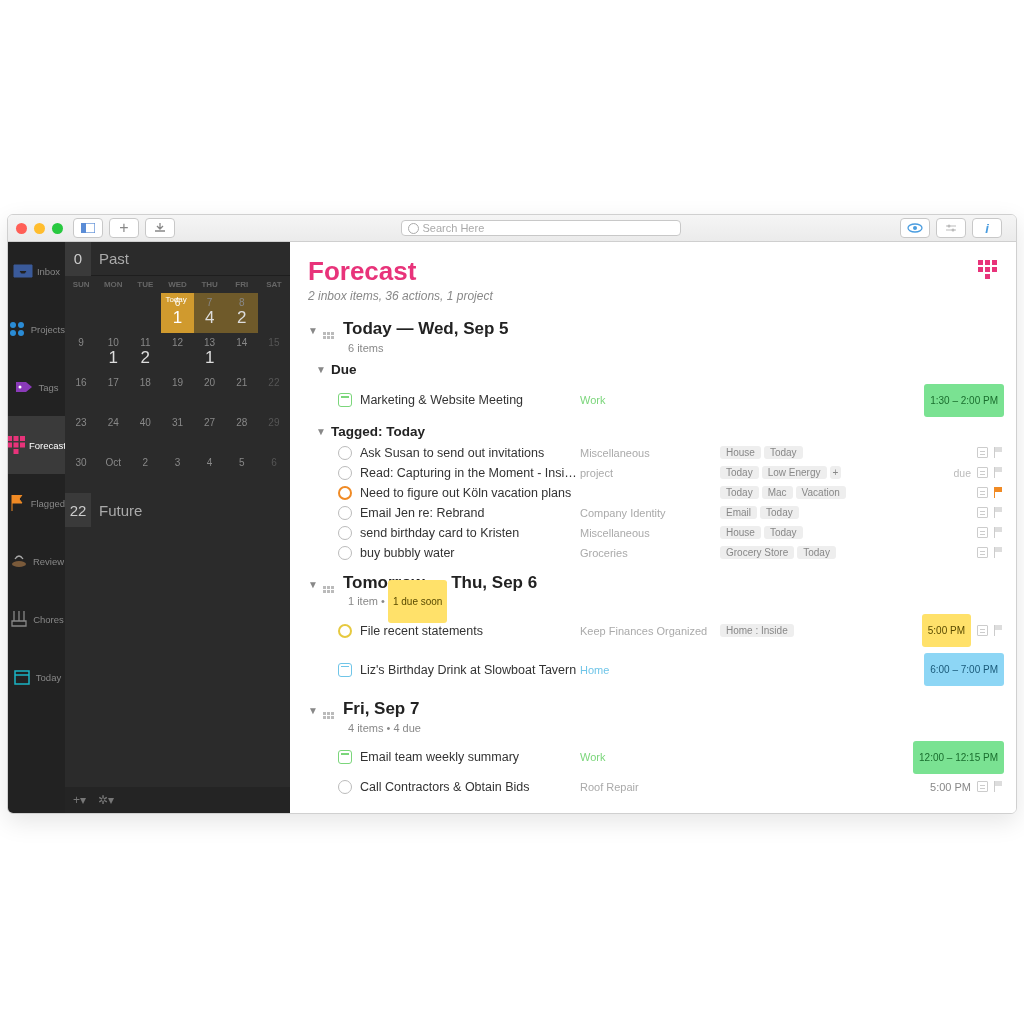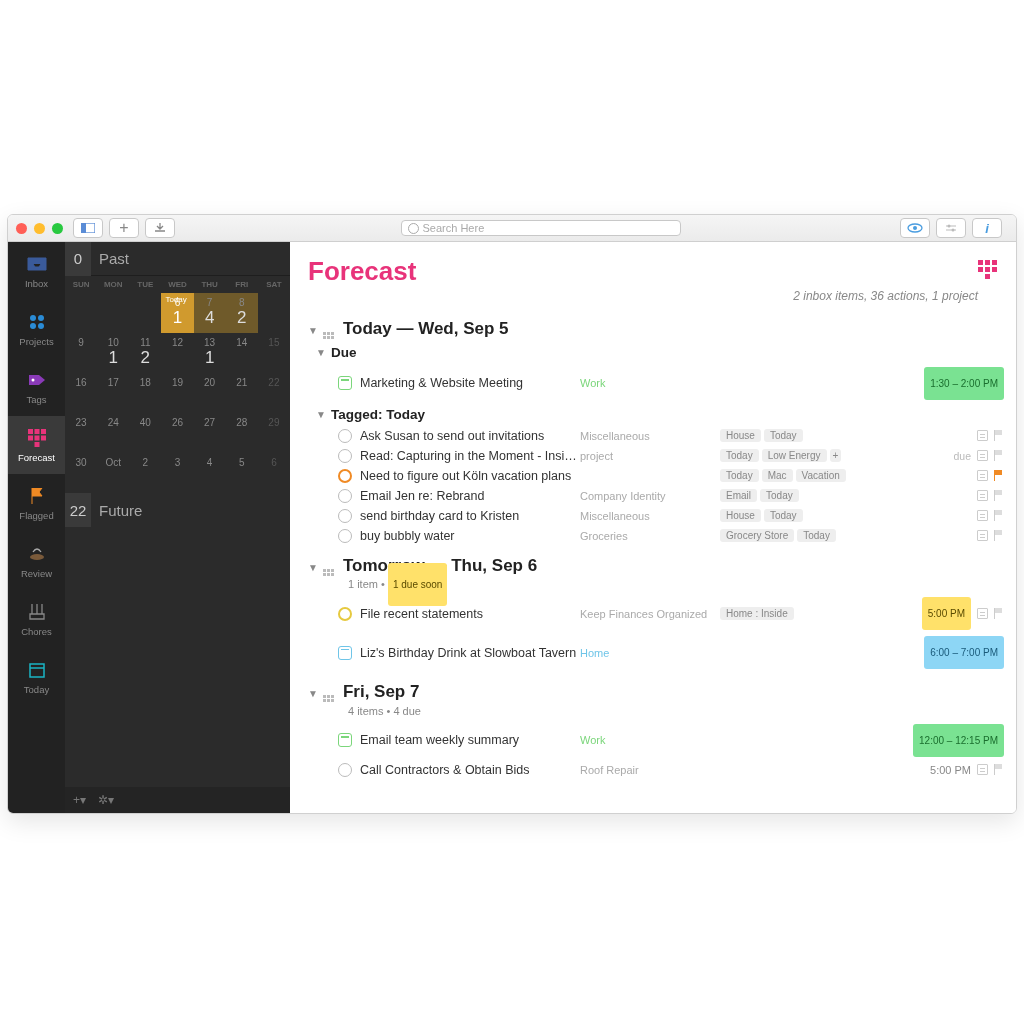--- a/index.html
+++ b/index.html
@@ -9,21 +9,21 @@
 .titlebar{height:27px;background:linear-gradient(#f5f5f5,#ebebeb);border-bottom:1px solid #cfcfcf;display:flex;align-items:center;padding:0 8px;}
 .traffic{display:flex;gap:7px;margin-right:10px;}
 .dot{width:11px;height:11px;border-radius:50%;}
 .dot.r{background:#ff5f57;}.dot.y{background:#ffbd2e;}.dot.g{background:#28c940;}
 .tb-btn{height:20px;min-width:30px;background:#fff;border:1px solid #c8c8c8;border-radius:4px;margin-right:6px;display:flex;align-items:center;justify-content:center;color:#666;}
 .search{flex:0 0 280px;height:16px;background:#fff;border:1px solid #c8c8c8;border-radius:4px;margin:0 auto;display:flex;align-items:center;padding:0 6px;color:#aaa;font-size:11px;}
 .search::before{content:"";width:9px;height:9px;border:1.3px solid #aaa;border-radius:50%;margin-right:4px;}
 .tb-spacer{flex:1;}
 .bodyrow{flex:1;display:flex;overflow:hidden;}
 .sidebar{width:57px;background:#222;display:flex;flex-direction:column;}
-.sitem{height:58px;display:flex;flex-direction:column;align-items:center;justify-content:center;color:#888;cursor:pointer;font-size:9.5px;gap:4px;}
+.sitem{height:58px;display:flex;flex-direction:row;align-items:center;justify-content:center;color:#888;cursor:pointer;font-size:9.5px;gap:4px;}
 .sitem.active{background:#3a3a3a;color:#fff;}
 .sicon{width:20px;height:20px;display:flex;align-items:center;justify-content:center;}
 .sicon svg{display:block;}
 
 .calcol{width:225px;background:#2b2b2b;display:flex;flex-direction:column;color:#888;}
 .pasthdr{height:34px;display:flex;align-items:center;border-bottom:1px solid #1e1e1e;}
 .countbadge{width:26px;height:34px;background:#3a3a3a;display:flex;align-items:center;justify-content:center;color:#ccc;font-size:15px;}
 .pastlabel{padding-left:8px;color:#aaa;font-size:15px;}
 .dowrow{display:flex;font-size:8px;color:#666;padding:4px 0;font-weight:bold;}
 .dowcell{flex:1;text-align:center;}
@@ -36,21 +36,21 @@
 .calcell.today .big{color:#fff;}
 .calcell.hl{background:#6f5a2a;}
 .calcell.muted{color:#555;}
 .futhdr{height:34px;display:flex;align-items:center;}
 .calfoot{margin-top:auto;height:26px;background:#242424;display:flex;align-items:center;gap:12px;padding:0 8px;color:#777;font-size:12px;}
 
 .main{flex:1;background:#fff;overflow:auto;display:flex;flex-direction:column;}
 .mhead{padding:14px 18px 8px 18px;display:flex;align-items:flex-start;}
 .mhead-left{flex:1;}
 .mtitle{color:#e8337a;font-size:26px;font-weight:700;}
-.msubtitle{color:#888;font-style:italic;font-size:12px;margin-top:2px;text-align:right;}
+.msubtitle{color:#888;font-style:italic;font-size:12px;margin-top:2px;}
 .forecast-icon{color:#e8337a;font-size:16px;padding-top:4px;}
 
 .section{padding:2px 0 2px 0;}
 .shead{display:flex;align-items:baseline;padding:6px 18px 0 18px;}
 .tri{color:#888;margin-right:5px;font-size:10px;}
 .dots-icon{width:14px;height:12px;display:inline-flex;flex-wrap:wrap;gap:1px;margin-right:6px;align-content:center;position:relative;top:1px;}
 .dots-icon span{width:3px;height:3px;background:#bbb;}
 .sh-title{font-size:17px;font-weight:700;color:#222;}
 .sh-meta{font-size:11px;color:#888;margin-left:40px;padding:1px 18px 4px 18px;}
 .sh-meta .soon{background:#ffe16a;color:#5a4b00;padding:16px 5px;border-radius:3px;font-size:10px;}
@@ -311,21 +311,21 @@
               <div class="calcell">
                 <div>23</div>
               </div>
               <div class="calcell">
                 <div>24</div>
               </div>
               <div class="calcell">
                 <div>40</div>
               </div>
               <div class="calcell">
-                <div>26</div>
+                <div>31</div>
               </div>
               <div class="calcell">
                 <div>27</div>
               </div>
               <div class="calcell">
                 <div>28</div>
               </div>
               <div class="calcell muted">
                 <div>29</div>
               </div>
@@ -389,20 +389,21 @@
                 <span class="dots-icon">
                   <span></span>
                   <span></span>
                   <span></span>
                   <span></span>
                   <span></span>
                   <span></span>
                 </span>
                 <span class="sh-title">Today — Wed, Sep 5</span>
               </div>
+              <div class="sh-meta">6 items </div>
               <div class="grphead">
                 <span class="tri" style="margin-left:8px;">▼</span>
                 <span class="ghtitle">Due</span>
               </div>
               <div class="row">
                 <div class="calchip"></div>
                 <div class="ttext">Marketing &amp; Website Meeting</div>
                 <div class="proj work">Work</div>
                 <div class="tags"></div>
                 <div class="rcol">

